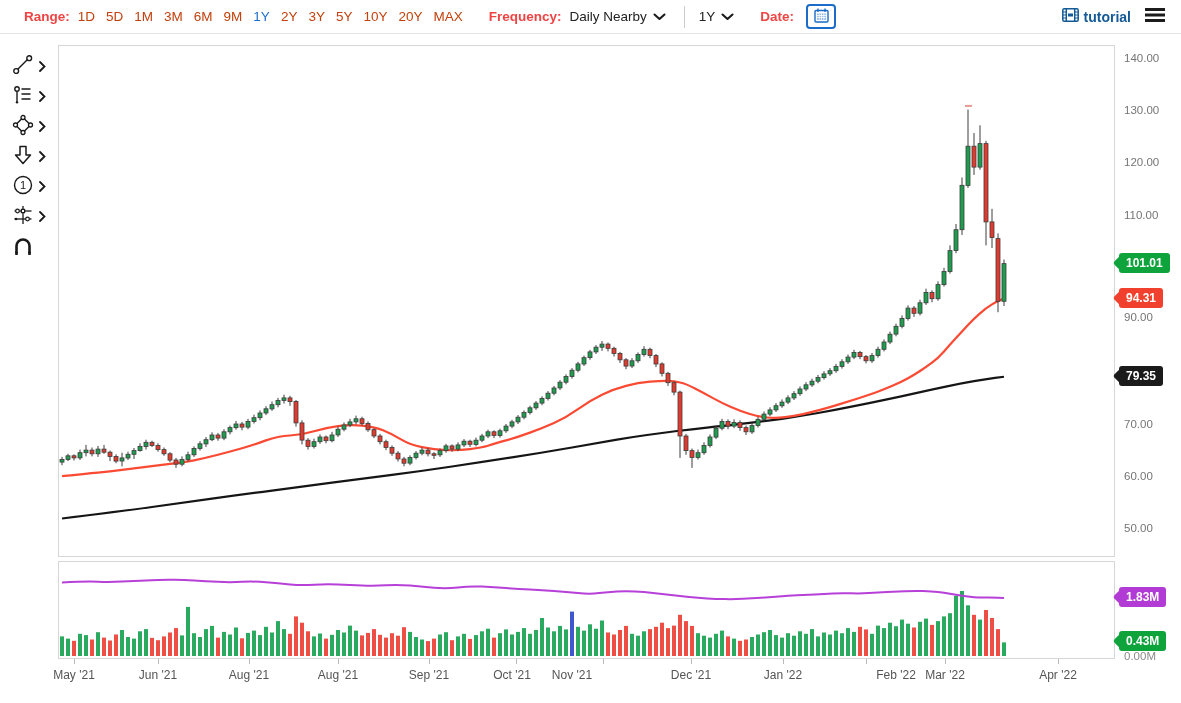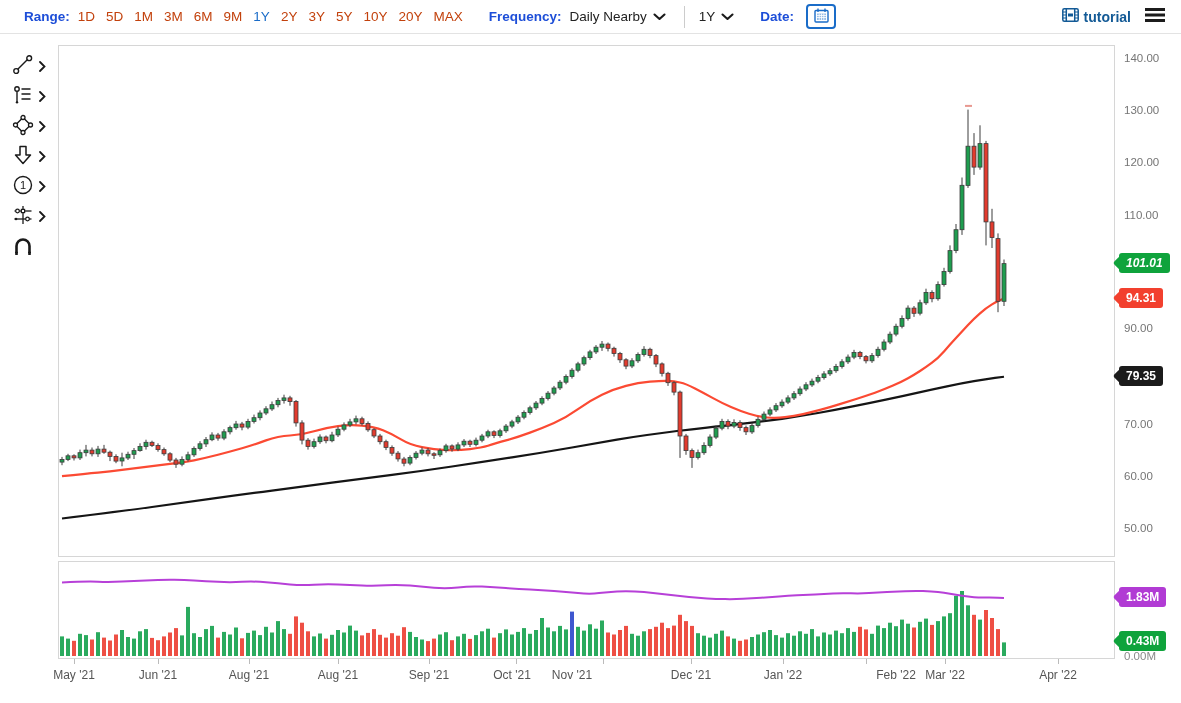--- a/index.html
+++ b/index.html
@@ -4,21 +4,21 @@
 <style>
   * { margin:0; padding:0; box-sizing:border-box; }
   html,body { background:#fff; }
   body { font-family:"Liberation Sans","DejaVu Sans",sans-serif; color:#1a1a1a; }
   #app { position:relative; width:1181px; height:703px; background:#fff; overflow:hidden; }
 
   
   .toolbar { position:absolute; top:0; left:0; width:1181px; height:34px;
              display:flex; align-items:center; padding:0 16px 0 24px;
              border-bottom:1px solid #e3e3e3; font-size:13.5px; }
-  .tb-label { font-weight:bold; color:#1d4ed8; margin-right:8px; }
+  .tb-label { font-weight:bold; color:#ef4444; margin-right:8px; }
   .range-list { display:flex; align-items:center; gap:11px; margin-right:26px; }
   .range-item { color:#c2410c; cursor:pointer; }
   .range-item.active { color:#1a6cc8; }
   .freq-value, .period-value { color:#222; margin-right:6px; }
   .dd-chevron { margin-right:4px; display:inline-flex; align-items:center; }
   .tb-sep { width:1px; height:22px; background:#ccc; margin:0 14px; }
   .date-btn { width:30px; height:25px; border:2px solid #1a6cc8; border-radius:4px;
               background:#fff; display:inline-flex; align-items:center; justify-content:center;
               margin-left:4px; cursor:pointer; }
   .tb-right { margin-left:auto; display:flex; align-items:center; gap:14px; }
@@ -719,21 +719,21 @@
           <path d="M3 20.479200000000006 Q27 19.211600000000004 39.0 19.7 Q51 20.162299999999988 63.0 19.5 Q75 18.8947 87.0 18.4 Q99 17.944000000000003 111.0 17.8 Q123 17.6271 135.0 18.4 Q147 19.211600000000004 159.0 19.8 Q171 20.479200000000006 183.0 19.8 Q195 19.211600000000004 207.0 20.2 Q219 21.113 231.0 22.4 Q243 23.64819999999999 255.0 22.7 Q267 21.746800000000007 279.0 22.4 Q291 23.014399999999995 303.0 23.5 Q315 23.965099999999993 327.0 23.3 Q339 22.69749999999999 351.0 23.6 Q363 24.5989 375.0 25.7 Q387 26.8172 399.0 25.4 Q411 23.965099999999993 423.0 24.6 Q435 25.232699999999994 447.0 26.0 Q459 26.8172 471.0 27.5 Q483 28.0848 495.0 29.0 Q507 29.986199999999997 519.0 31.1 Q531 32.204499999999996 540.0 31.1 Q549 29.986199999999997 558.0 29.5 Q567 29.0355 576.0 29.5 Q585 29.986199999999997 594.0 30.9 Q603 31.8876 612.0 33.0 Q621 34.1059 630.0 35.1 Q639 36.007299999999994 648.0 36.5 Q657 36.958 666.0 37.1 Q675 37.274899999999995 684.0 36.8 Q693 36.3242 702.0 35.7 Q711 35.056599999999996 720.0 34.4 Q729 33.789 738.0 33.3 Q747 32.8383 756.0 32.4 Q765 31.8876 774.0 31.4 Q783 30.936899999999994 792.0 31.3 Q801 31.570699999999995 810.0 31.1 Q819 30.619999999999997 828.0 30.1 Q837 29.669300000000007 846.0 29.2 Q855 28.718599999999995 864.0 29.0 Q873 29.352400000000003 879.0 30.0 Q885 30.619999999999997 891.0 31.7 Q897 32.8383 903.0 33.8 Q909 34.73969999999999 915.0 35.2 Q921 35.6904 927.0 35.5 Q933 35.37349999999999 939.0 35.7 L945 36.007299999999994" fill="none" stroke="#b740d8" stroke-width="2"></path>
         </g>
       </svg>
   </div>
 
   <div id="axis-layer">
       <div class="ylab" style="top: 52px;">140.00</div>
       <div class="ylab" style="top: 104.222px;">130.00</div>
       <div class="ylab" style="top: 156.444px;">120.00</div>
       <div class="ylab" style="top: 208.666px;">110.00</div>
-      <div class="ylab" style="top: 322px; text-align: center;">90.00</div>
+      <div class="ylab" style="top: 311px; text-align: center;">90.00</div>
       <div class="ylab" style="top: 417.554px;">70.00</div>
       <div class="ylab" style="top: 469.776px;">60.00</div>
       <div class="ylab" style="top: 521.998px;">50.00</div>
       <div class="ylab" style="top: 650px; color: rgb(138, 138, 138);">0.00M</div>
       <div class="xtick" style="left: 74px;"></div>
       <div class="xlab" style="left: 74px;">May '21</div>
       <div class="xtick" style="left: 158px;"></div>
       <div class="xlab" style="left: 158px;">Jun '21</div>
       <div class="xtick" style="left: 249px;"></div>
       <div class="xlab" style="left: 249px;">Aug '21</div>
@@ -750,19 +750,19 @@
       <div class="xtick" style="left: 783px;"></div>
       <div class="xlab" style="left: 783px;">Jan '22</div>
       <div class="xtick" style="left: 866px;"></div>
       <div class="xlab" style="left: 896px;">Feb '22</div>
       <div class="xtick" style="left: 945px;"></div>
       <div class="xlab" style="left: 945px;">Mar '22</div>
       <div class="xtick" style="left: 1058px;"></div>
       <div class="xlab" style="left: 1058px;">Apr '22</div>
     </div>
 
-  <div class="badge" id="badge-last" style="background: rgb(15, 163, 60); top: 252.614px; font-style: italic;">101.01</div>
+  <div class="badge" id="badge-last" style="background: rgb(15, 163, 60); top: 252.614px;">101.01</div>
   <div class="badge" id="badge-mafast" style="background: rgb(242, 64, 46); top: 287.602px;">94.31</div>
   <div class="badge" id="badge-maslow" style="background: rgb(27, 27, 27); top: 365.726px; text-align: center;">79.35</div>
   <div class="badge" id="badge-oi" style="background: rgb(177, 59, 212); top: 587.007px;">1.83M</div>
   <div class="badge" id="badge-vol" style="background: rgb(15, 163, 60); top: 631.373px;">0.43M</div>
 
 </div>
 
 </body></html>

